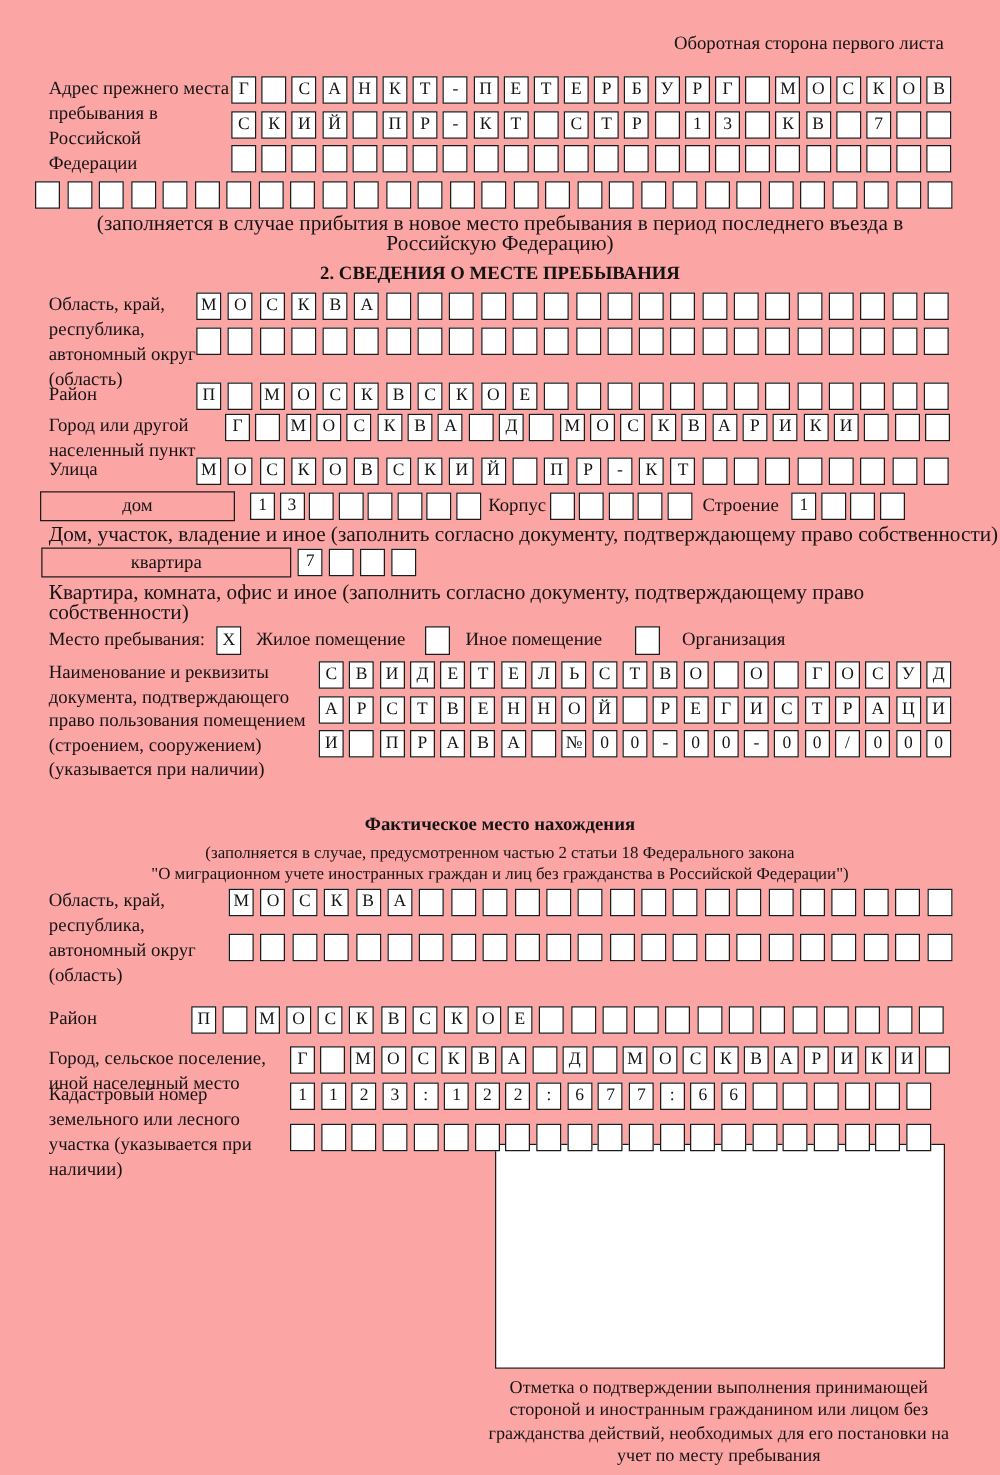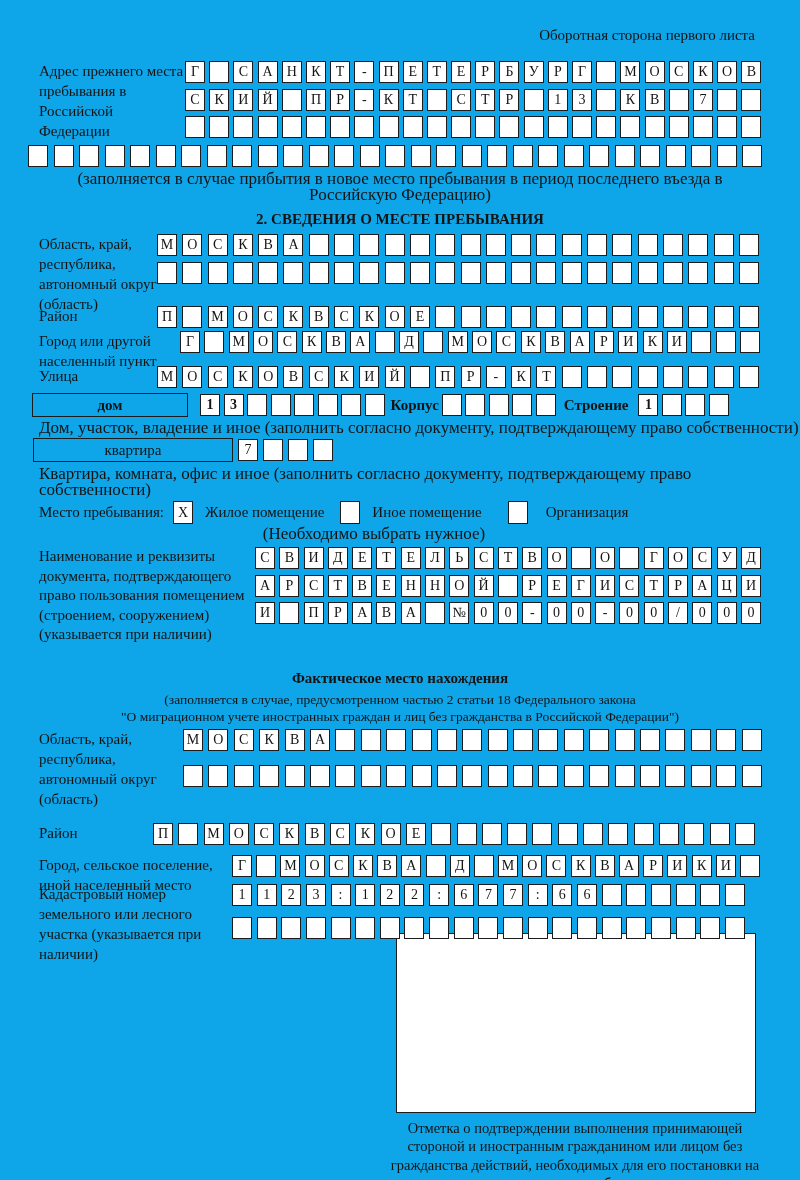--- a/index.html
+++ b/index.html
@@ -1,18 +1,18 @@
 <!DOCTYPE html>
 <html><head>
 <meta charset="utf-8">
 <style>
   html,body{margin:0;padding:0;background:#fff;}
   .page{
     position:relative;width:800px;height:1180px;overflow:hidden;
-    background:#0ea5e9;color:#141414;
+    background:#fca5a5;color:#141414;
     font-family:"Liberation Serif","DejaVu Serif",serif;
     box-sizing:border-box;padding:0 0 0 39px;
   }
   .hdr{margin:26px 45px 0 0;text-align:right;font-size:15px;line-height:18px;}
   .frow{display:flex;align-items:flex-start;}
   .flabel{font-size:15px;line-height:20px;flex:0 0 auto;}
   .rows>.cells{margin-bottom:5.5px;}
   .rows>.cells:last-child{margin-bottom:0;}
   .cells{display:flex;gap:4.2px;flex:0 0 auto;}
   .cell{
@@ -47,21 +47,21 @@
   }
   
   .mt-addr{margin-top:17px}
   .fullrow{margin-top:4px;margin-left:-11px}
   .mt-note1{margin-top:4px}
   .mt-title2{margin-top:7px}
   .mt-obl{margin-top:5px}
   .mt-raion{margin-top:-8px}
   .mt-gorod{margin-top:3px}
   .mt-ulitsa{margin-top:-5px}
-  .domrow{margin-top:5px;margin-left:-7px;display:flex;align-items:center;font-weight:bold;}
+  .domrow{margin-top:5px;margin-left:-7px;display:flex;align-items:center;}
   .mt-domnote{margin-top:3px}
   .kvrow{margin-top:2px;margin-left:-6px;display:flex;align-items:center;}
   .mt-kvnote{margin-top:4px}
   .mt-mesto{margin-top:3px}
   .choosenote{margin-top:2px;margin-left:200px;width:270px;text-align:center;}
   .mt-doc{margin-top:5px}
   .mt-facttitle{margin-top:24px}
   .factnote{font-size:13.5px;line-height:17px;text-align:center;margin-right:39px;}
   .mt-fnote{margin-top:3px}
   .mt-foblast{margin-top:4px}
@@ -388,21 +388,20 @@
 
   <div class="mesto mt-mesto">
     <div style="width:134px">Место пребывания:</div>
     <div class="cbox">X</div>
     <span style="margin-left:12px">Жилое помещение</span>
     <div class="cbox" style="margin-left:16px"></div>
     <span style="margin-left:12px">Иное помещение</span>
     <div class="cbox" style="margin-left:26px"></div>
     <span style="margin-left:18px">Организация</span>
   </div>
-  <div class="note choosenote">(Необходимо выбрать нужное)</div>
 
   <div class="frow mt-doc">
     <div class="flabel lw-216" style="line-height:19.5px">Наименование и реквизиты документа, подтверждающего право пользования помещением (строением, сооружением) (указывается при наличии)</div>
     <div class="rows">
       <div class="cells p43">
           <div class="cell">С</div>
           <div class="cell">В</div>
           <div class="cell">И</div>
           <div class="cell">Д</div>
           <div class="cell">Е</div>

